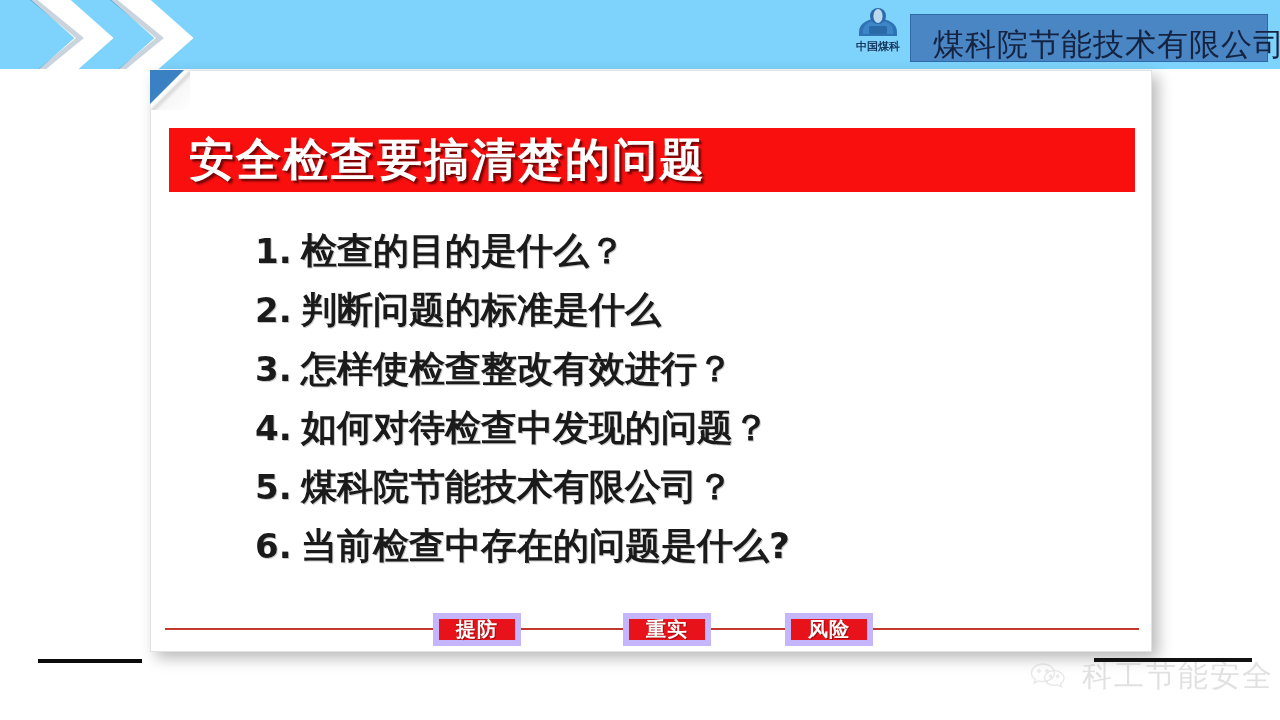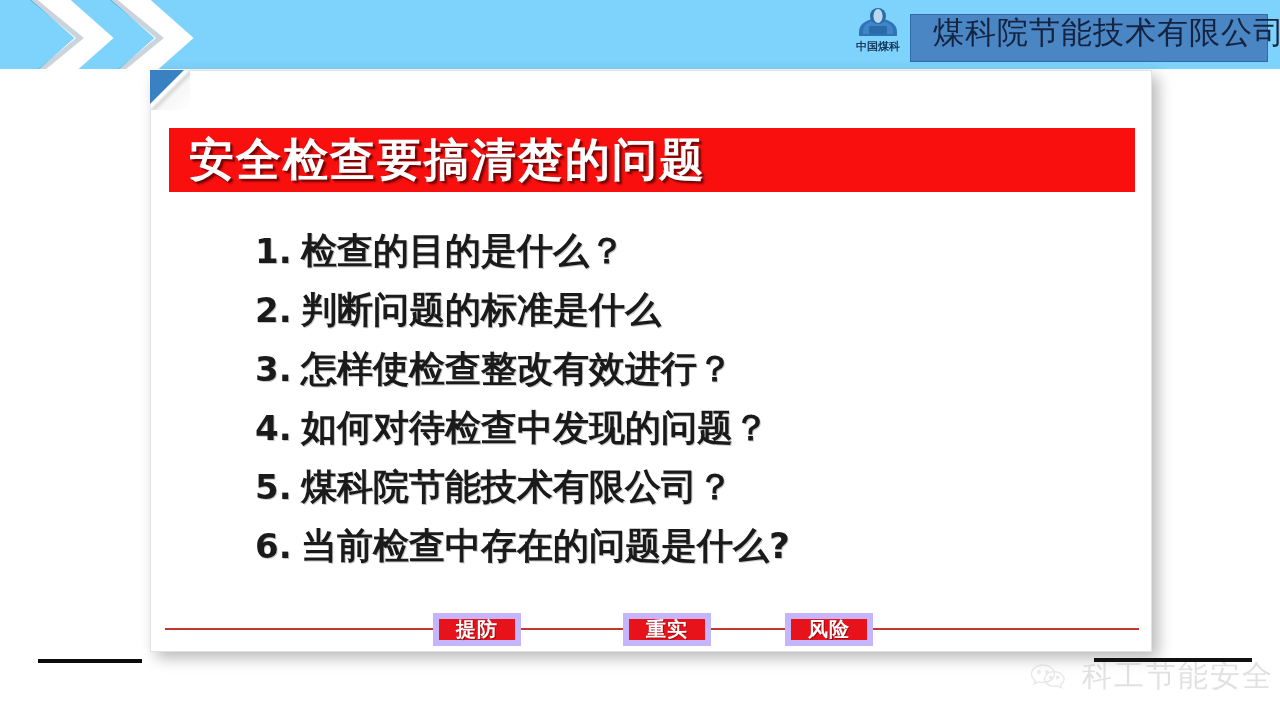--- a/index.html
+++ b/index.html
@@ -30,21 +30,21 @@
   .logo-text {
     font-size:11px; color:#123a63; font-weight:bold;
     letter-spacing:0px; line-height:12px; margin-top:1px;
     text-shadow:0 1px 0 rgba(255,255,255,.18);
   }
   .company-box {
     position:absolute; left:910px; top:14px;
     width:358px; height:48px;
     background:#4a85c4;
     border:1px solid #2f6aa8;
-    display:flex; align-items:flex-start; justify-content:center;padding-left:40px;
+    display:flex; align-items:flex-end; justify-content:center;padding-left:40px;
   }
   .company-box .name {
     font-size:31px; color:#14233f; line-height:34px;
     letter-spacing:1px; white-space:nowrap;
     font-family:"DejaVu Sans","Liberation Sans",sans-serif;
   }
 
   
   .card {
     position:absolute; left:150px; top:70px;
@@ -119,21 +119,21 @@
     letter-spacing:1px;
     text-shadow:1px 1px 0 rgba(80,0,0,.5);
   }
   .tag-1 { left:268px; width:88px; }
   .tag-2 { left:458px; width:88px; }
   .tag-3 { left:620px; width:88px; }
 
   
   .watermark {
     position:absolute; right:6px; bottom:28px;
-    display:flex; align-items:flex-end; gap:16px;
+    display:flex; align-items:center; gap:16px;
     opacity:0.42;
   }
   .wm-icon { width:36px; height:30px; display:block; }
   .wm-text {
     font-size:30px; color:#b9b9b9; line-height:32px; letter-spacing:2px;
     white-space:nowrap;
   }
   .wm-strike {
     position:absolute; right:28px; bottom:58px;
     width:158px; height:4px; background:#111111;

